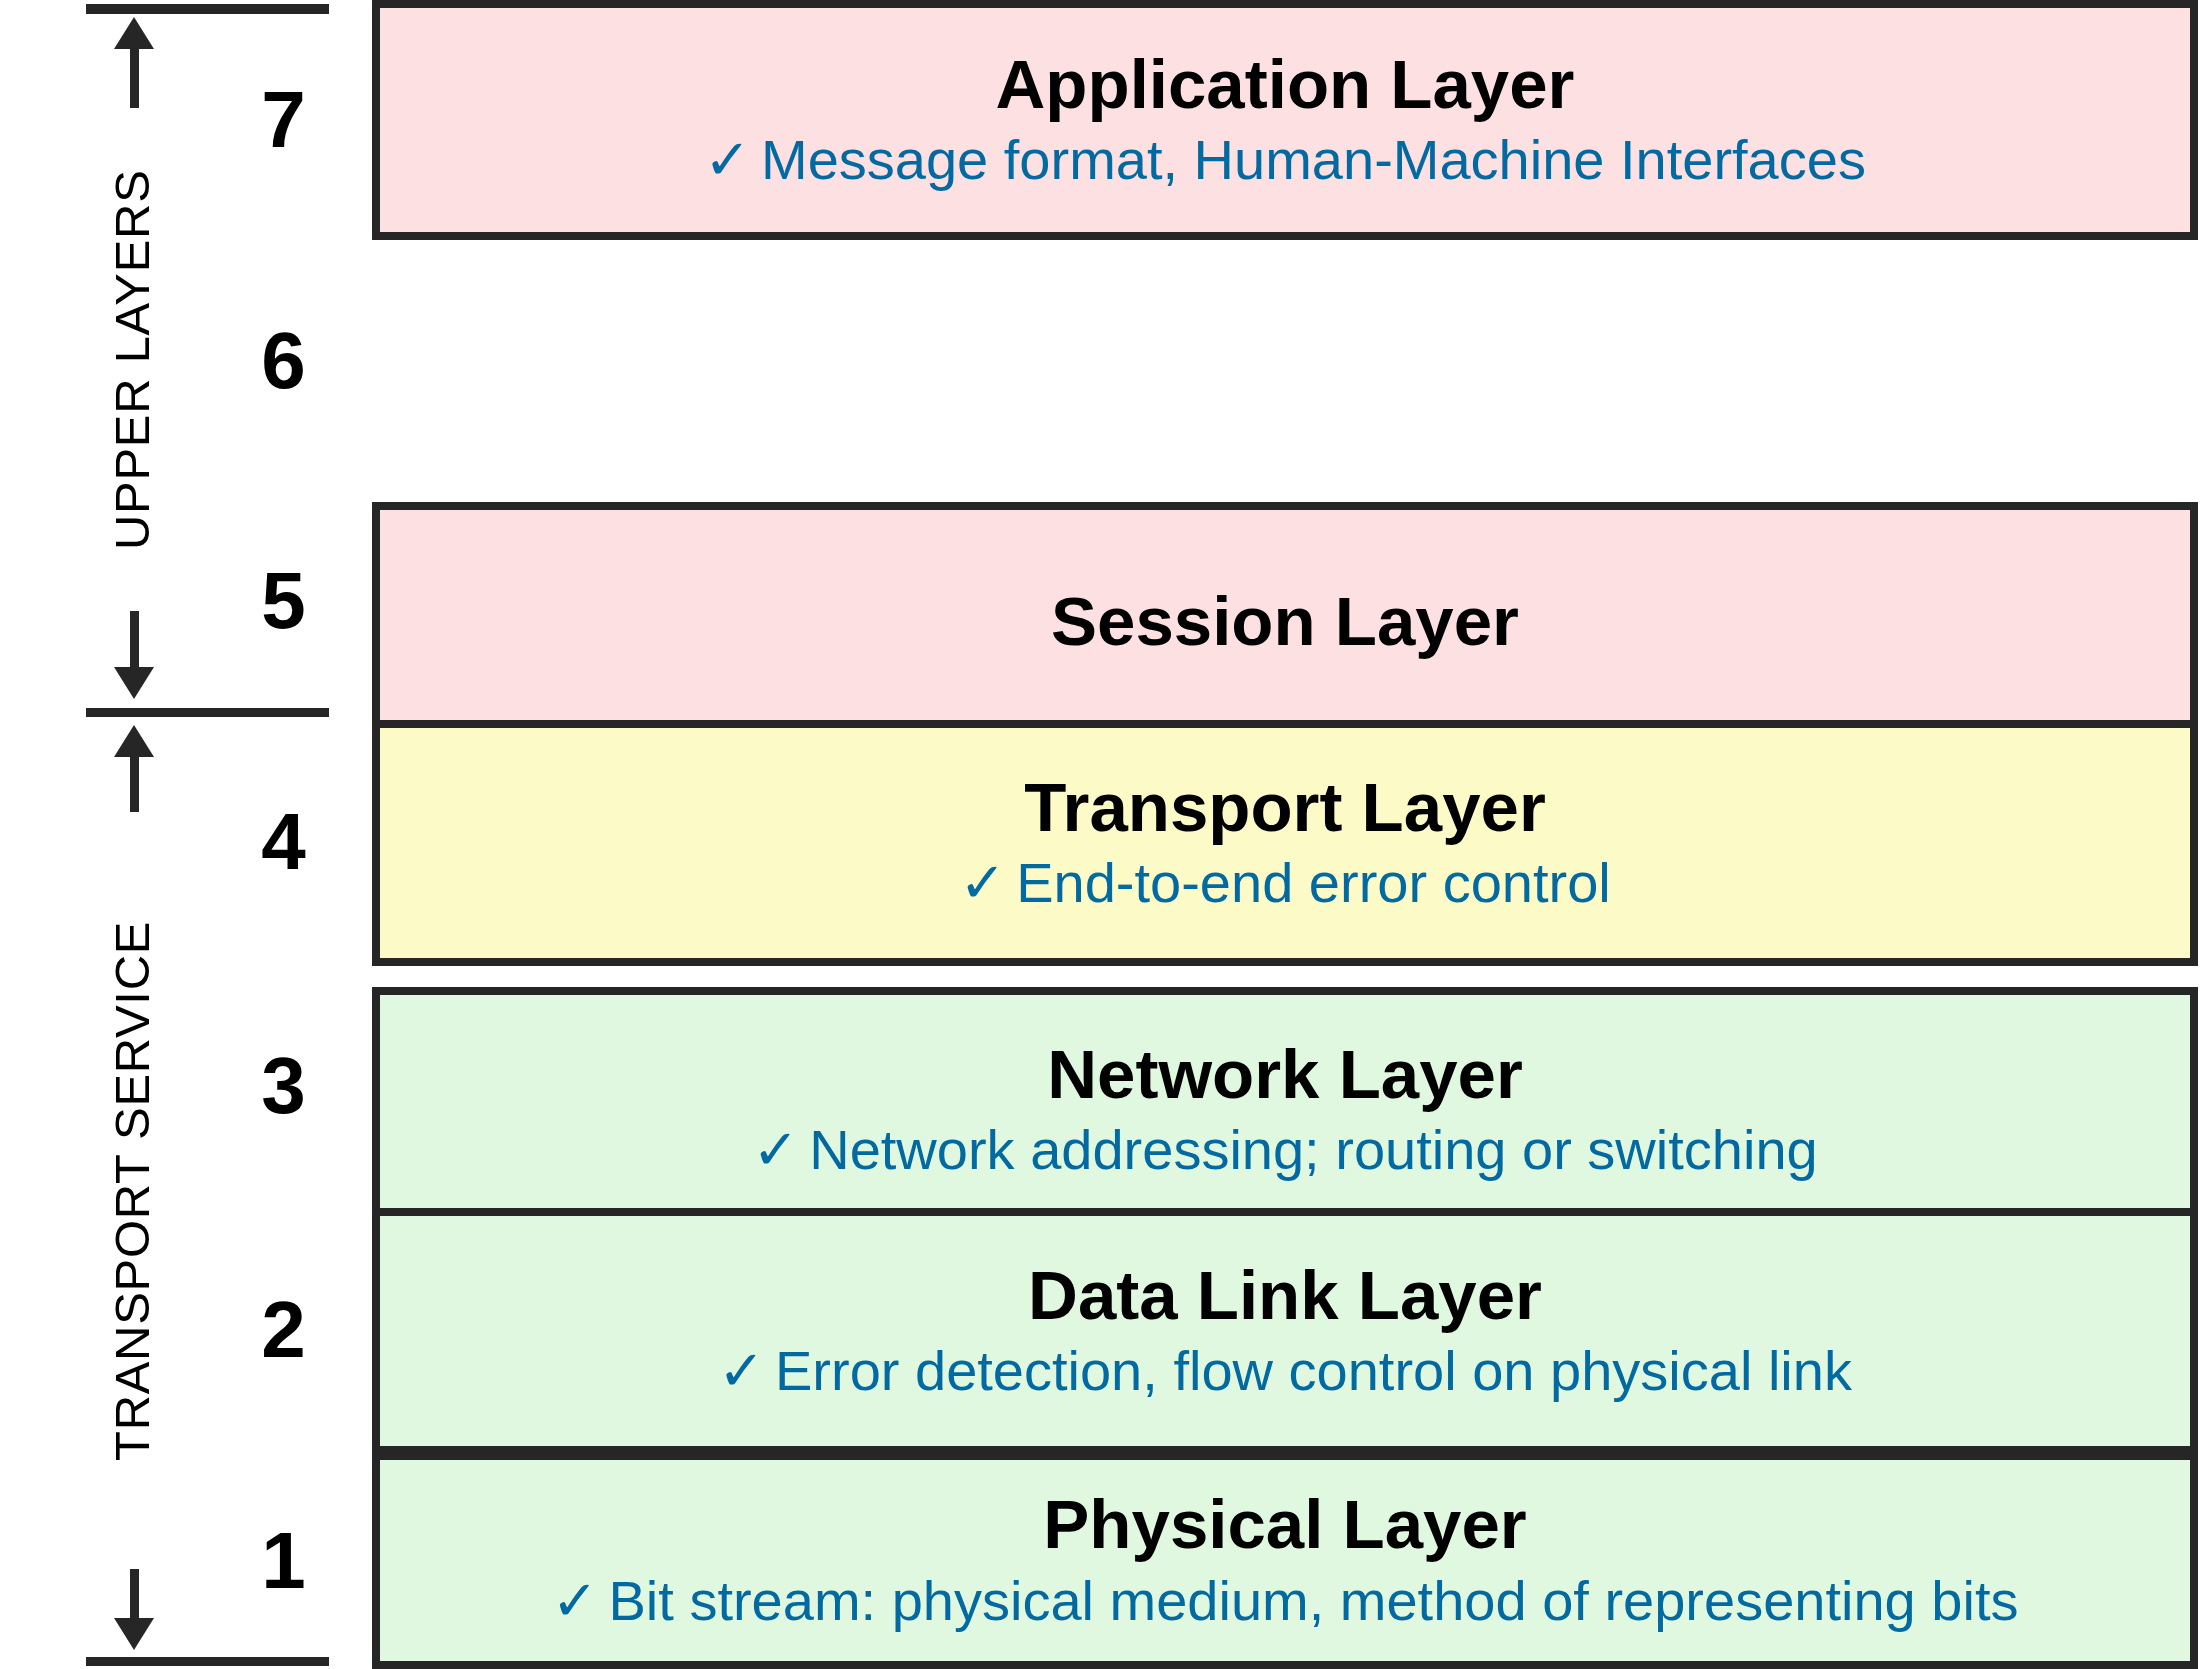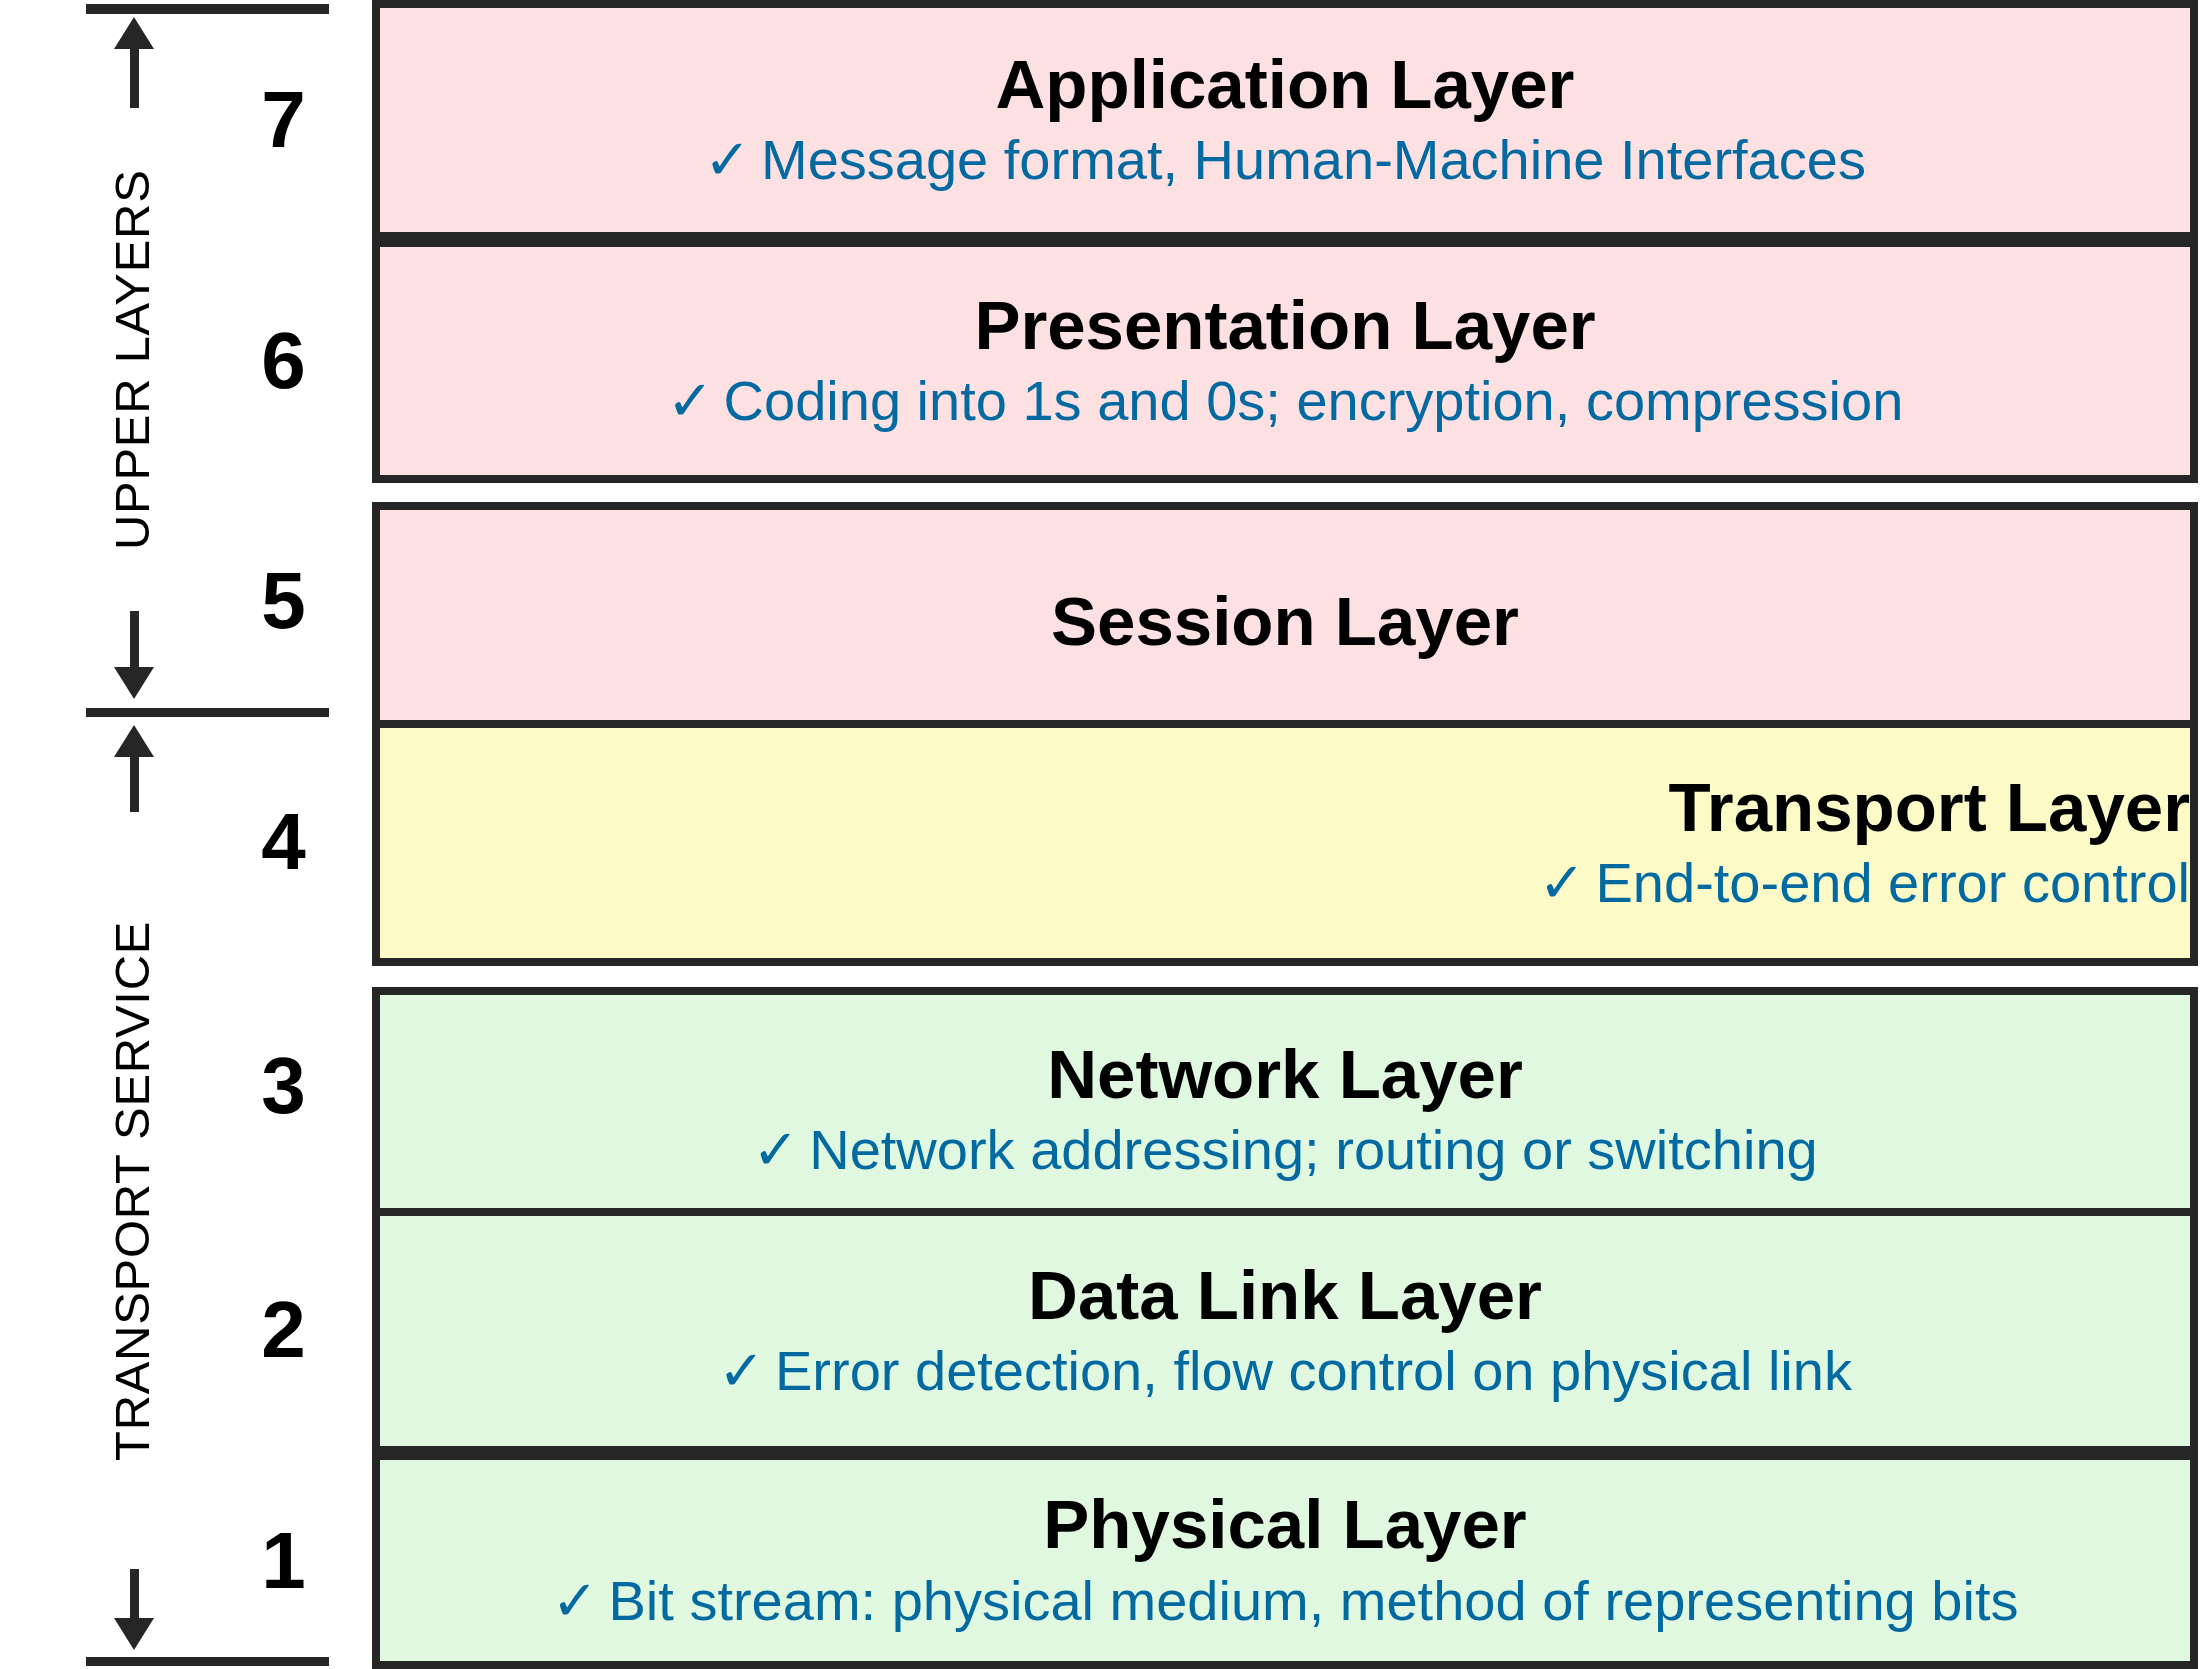--- a/index.html
+++ b/index.html
@@ -158,32 +158,26 @@
   <div class="layer-number" style="top:1208px;height:244px;">2</div>
   <div class="layer-number" style="top:1452px;height:217px;">1</div>
 
   <div class="layer-box" style="top:0; height:240px; background:#fce0e2;">
     <div class="layer-title">Application Layer</div>
     <div class="layer-desc">
       <span class="check-mark">✓</span><span>Message format, Human-Machine Interfaces</span>
     </div>
   </div>
 
-  <div class="layer-box" style="top:239px; height:244px; background:#fce0e2;">
-    <div class="layer-title">Presentation Layer</div>
-    <div class="layer-desc">
-      <span class="check-mark">✓</span><span>Coding into 1s and 0s; encryption, compression</span>
-    </div>
-  </div>
 
   <div class="layer-box" style="top:502px; height:240px; background:#fce0e2;">
     <div class="layer-title">Session Layer</div>
   </div>
 
-  <div class="layer-box" style="top:720px; height:246px; background:#fcfbc8;align-items:flex-end;">
+  <div class="layer-box" style="top:720px; height:246px; background:#fcfbc8;">
     <div class="layer-title">Transport Layer</div>
     <div class="layer-desc">
       <span class="check-mark">✓</span><span>End-to-end error control</span>
     </div>
   </div>
 
   <div class="layer-box" style="top:987px; height:246px; background:#e0f8e0;">
     <div class="layer-title">Network Layer</div>
     <div class="layer-desc">
       <span class="check-mark">✓</span><span>Network addressing; routing or switching</span>

